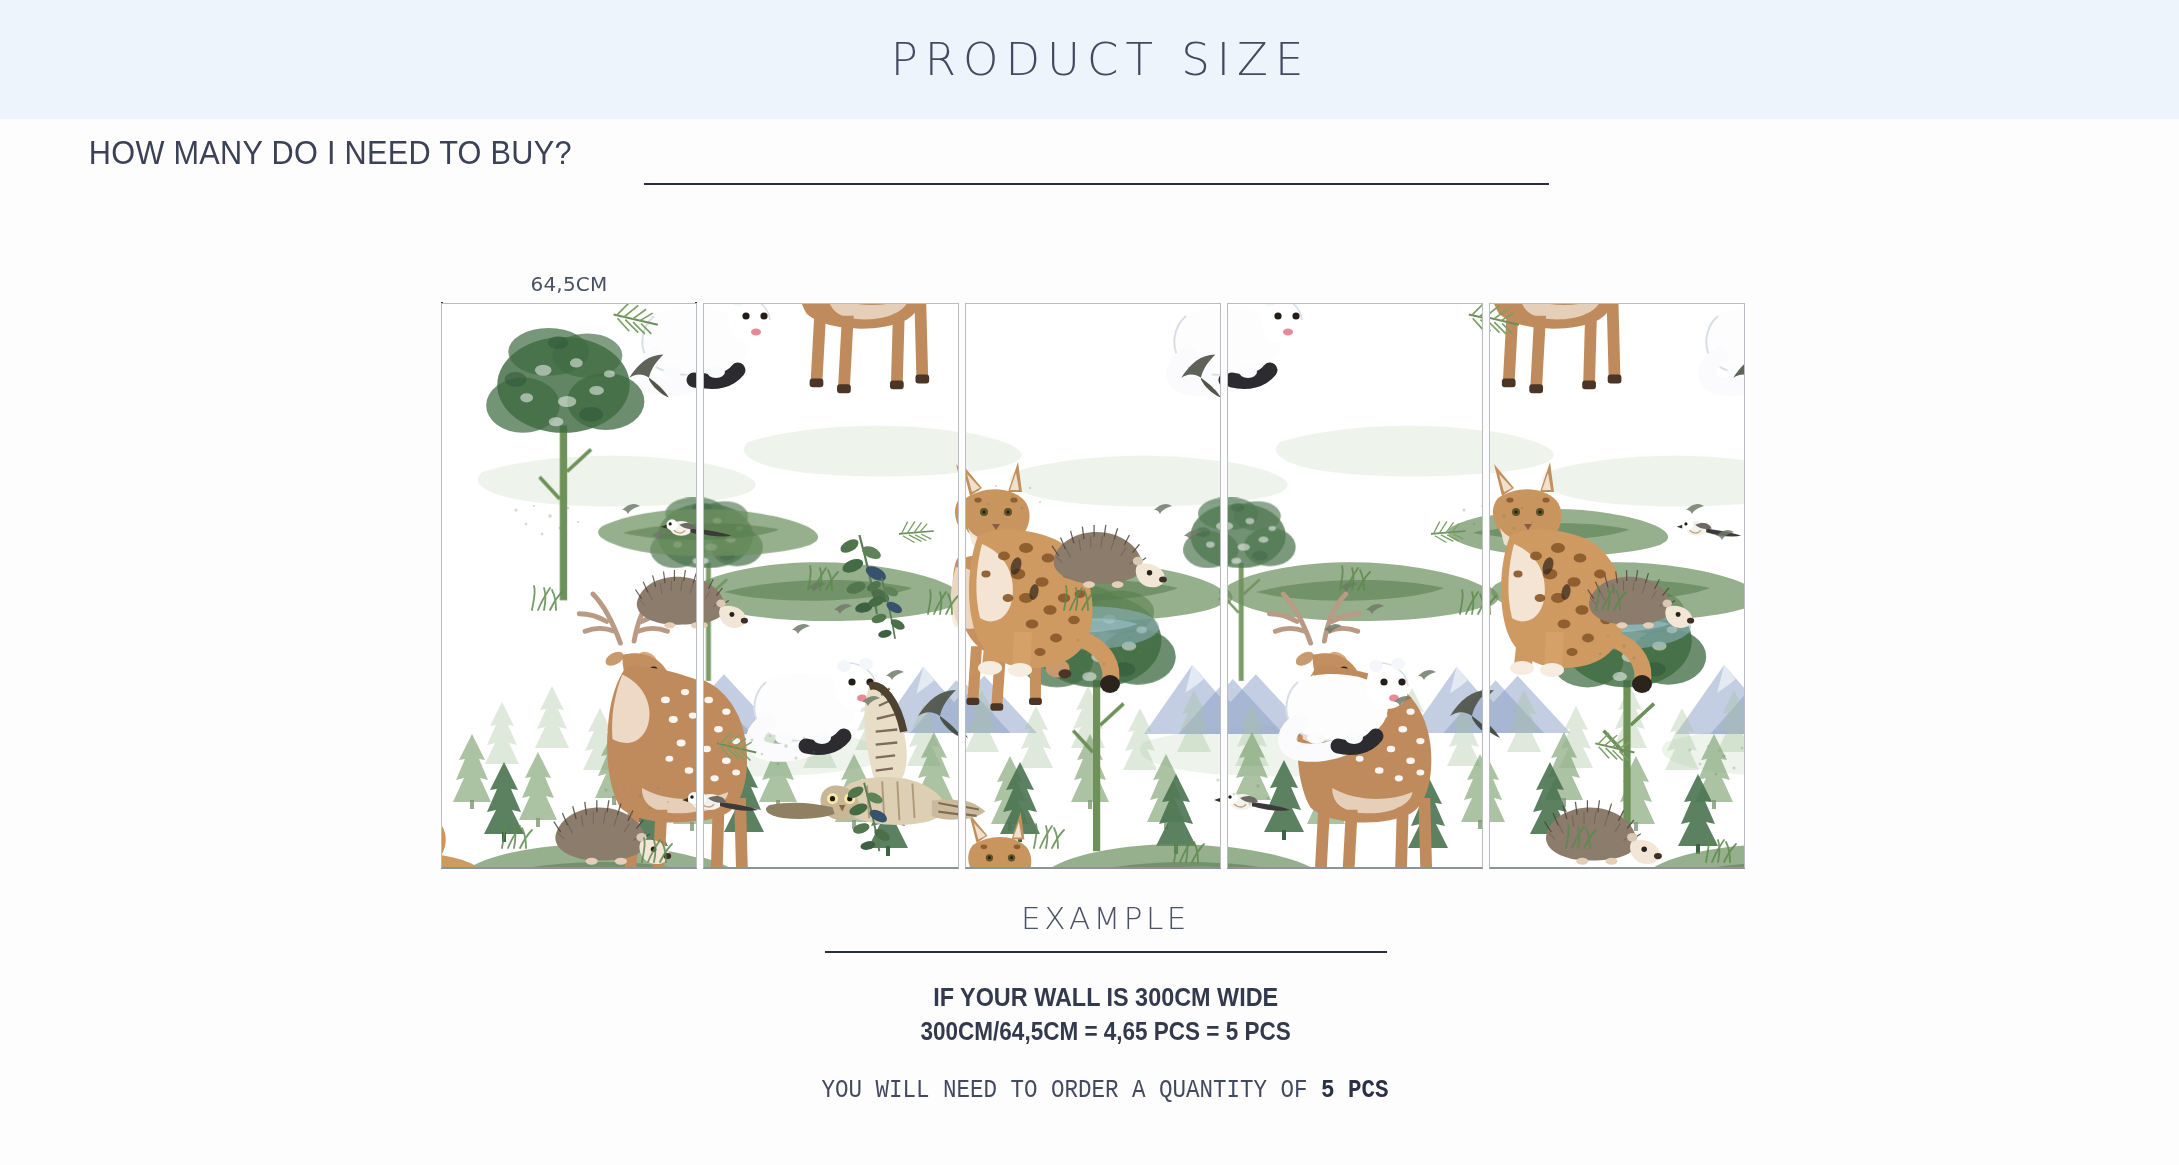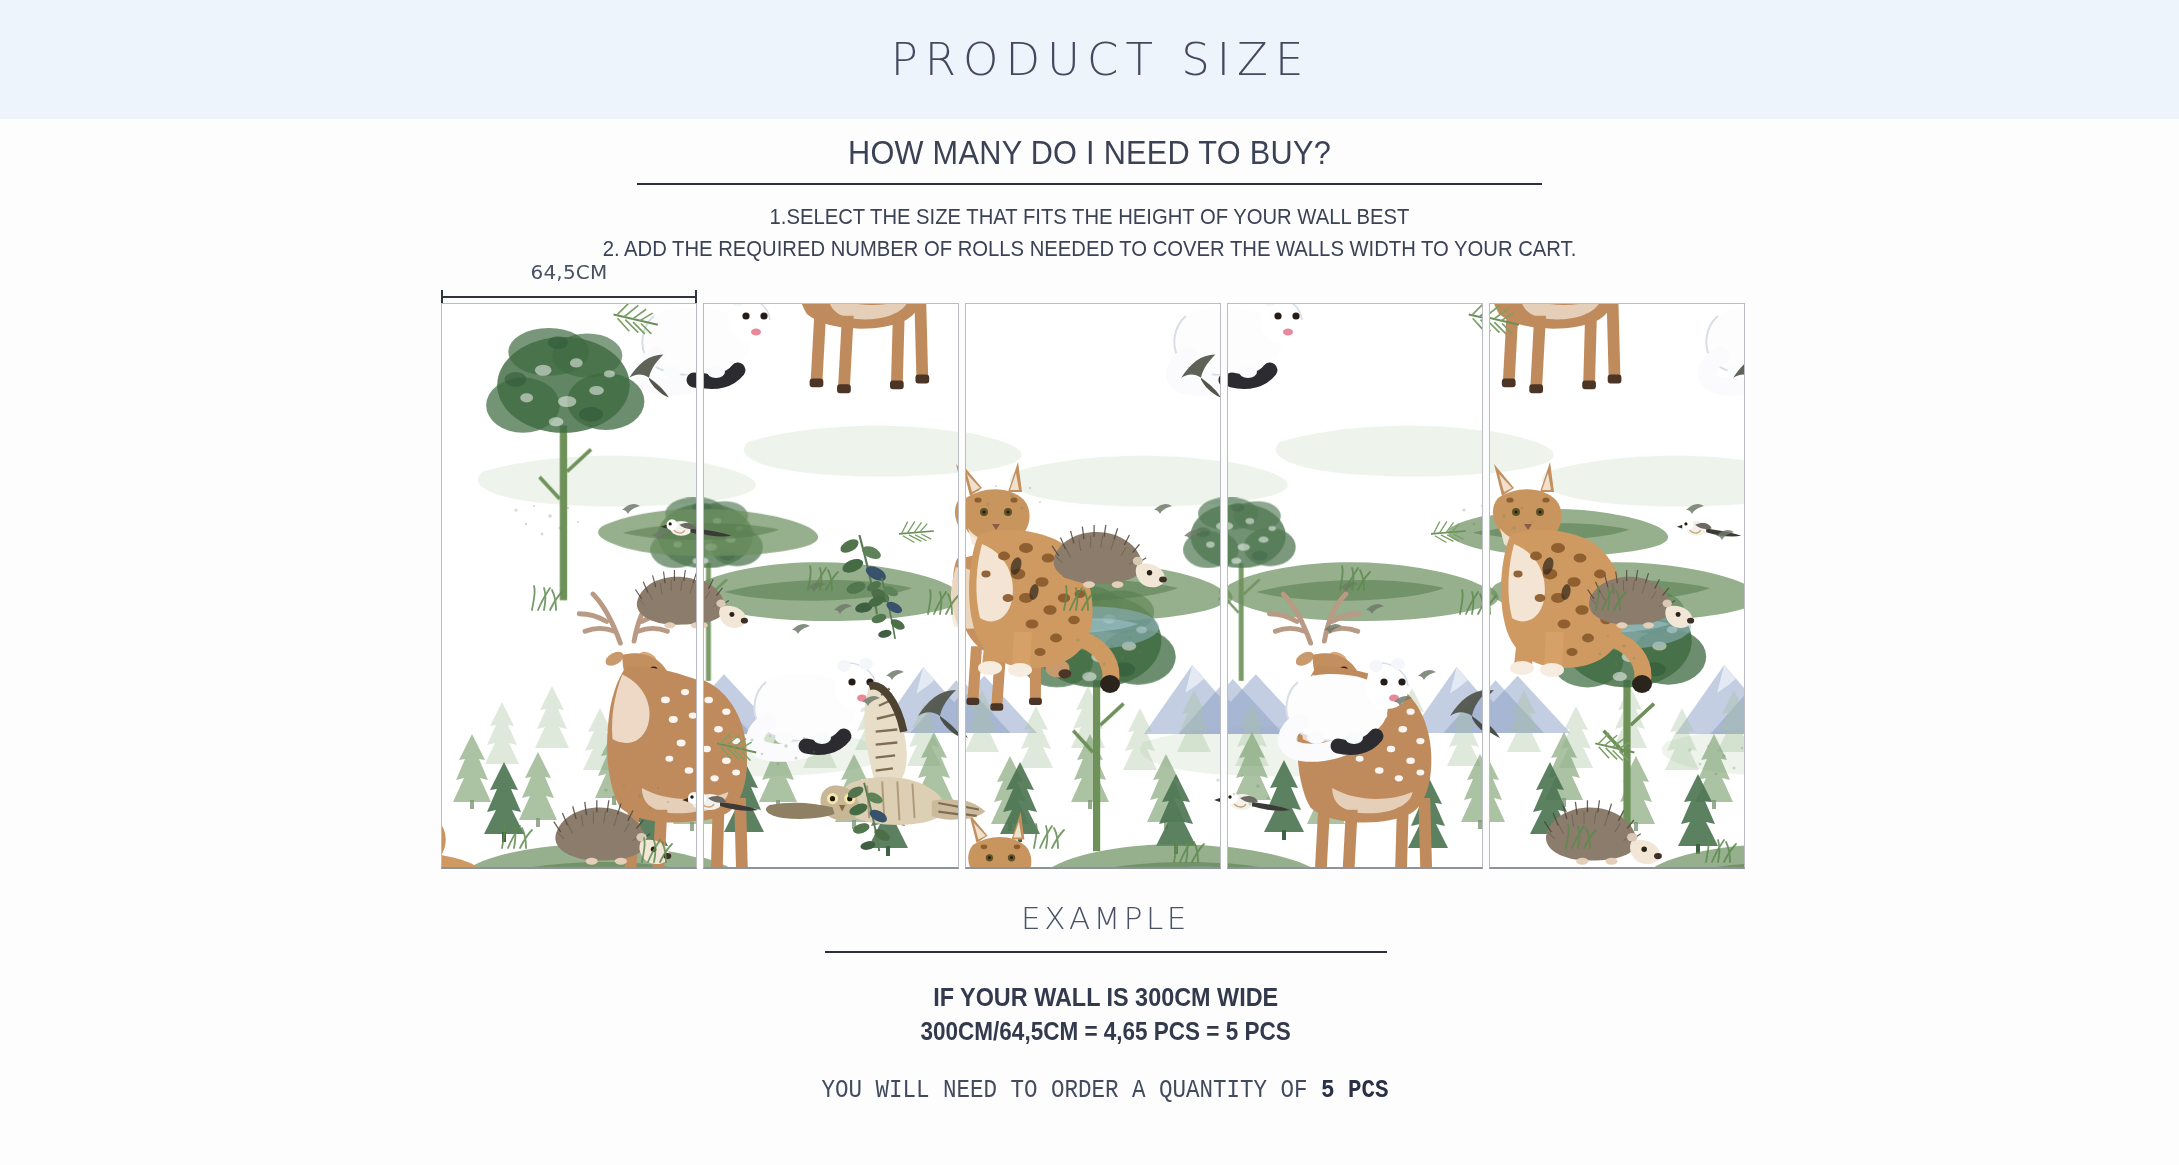--- a/index.html
+++ b/index.html
@@ -25,21 +25,22 @@
     font-weight: 300;
     letter-spacing: 7px;
     color: #434a5e;
     font-family: "DejaVu Sans", sans-serif;
   }
 
   
   .instructions {
     width: 100%;
     padding-top: 15px;
-    text-align: center;
+    text-align: left;
+    padding-left: 13px;
   }
   .instr-heading {
     font-size: 33px;
     font-weight: 400;
     letter-spacing: 0.3px;
     color: #3c4256;
     font-family: "Liberation Sans Narrow","Liberation Sans",sans-serif;
     transform: scaleX(0.93);
   }
   .rule-wide {
@@ -53,21 +54,21 @@
     line-height: 32px;
     color: #3c4256;
     font-weight: 400;
     font-family: "Liberation Sans Narrow","Liberation Sans",sans-serif;
   }
   .instr-lines div { transform: scaleX(0.92); }
 
   
   .dim-wrap {
     position: absolute;
-    left: 441px; top: 260px;
+    left: 441px; top: 272px;
     width: 256px;
   }
   .dim-label {
     text-align: center;
     font-size: 20px;
     color: #4a5163;
     font-family: "DejaVu Sans", sans-serif;
     font-weight: 400;
     letter-spacing: 0.2px;
   }
@@ -159,24 +160,20 @@
 </head>
 <body>
 
 <div class="header-band">
   <div class="header-title">PRODUCT SIZE</div>
 </div>
 
 <div class="instructions">
   <div class="instr-heading">HOW MANY DO I NEED TO BUY?</div>
   <div class="rule-wide"></div>
-  <div class="instr-lines">
-    <div>1.SELECT THE SIZE THAT FITS THE HEIGHT OF YOUR WALL BEST</div>
-    <div>2. ADD THE REQUIRED NUMBER OF ROLLS NEEDED TO COVER THE WALLS WIDTH TO YOUR CART.</div>
-  </div>
 </div>
 
 <div class="dim-wrap">
   <div class="dim-label">64,5CM</div>
   <div class="dim-line">
     <div class="bar"></div>
     <div class="tick l"></div>
     <div class="tick r"></div>
   </div>
 </div>

